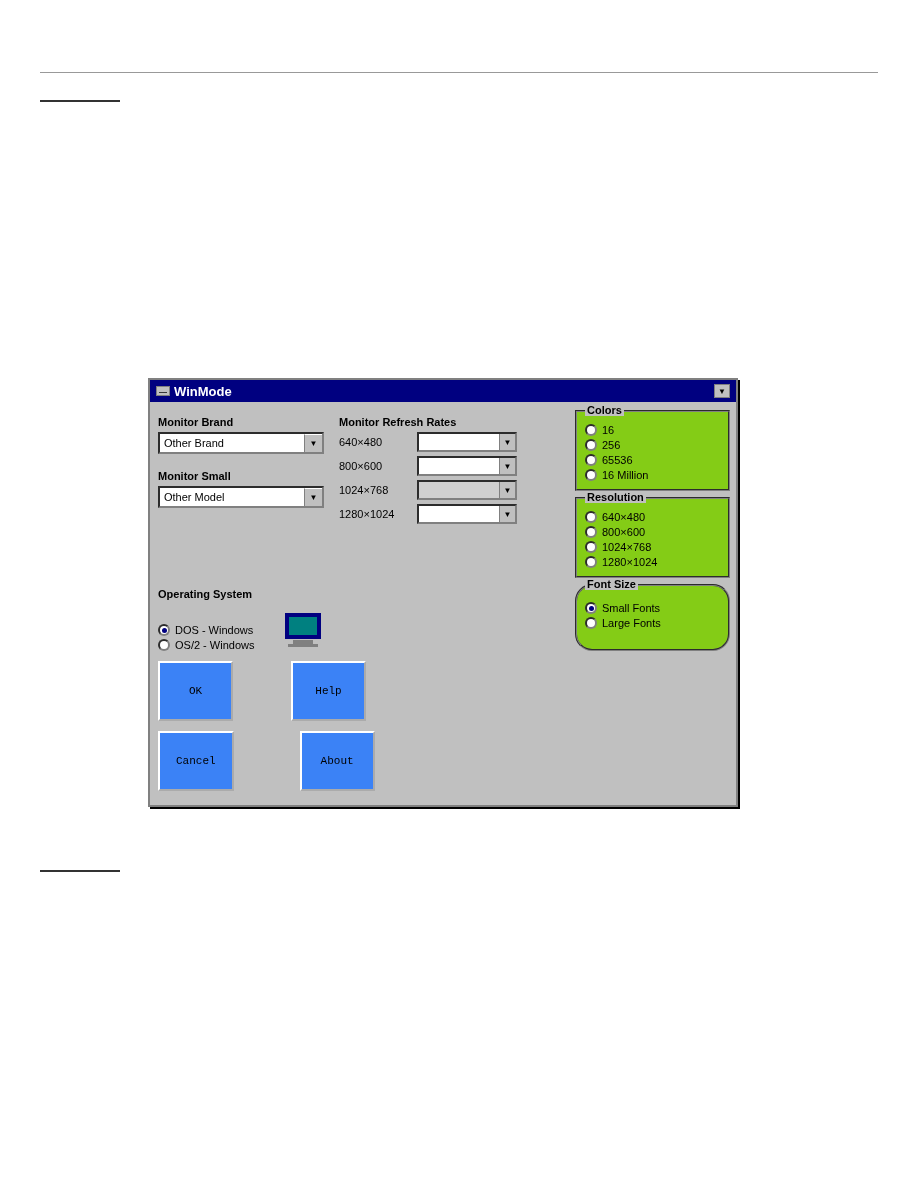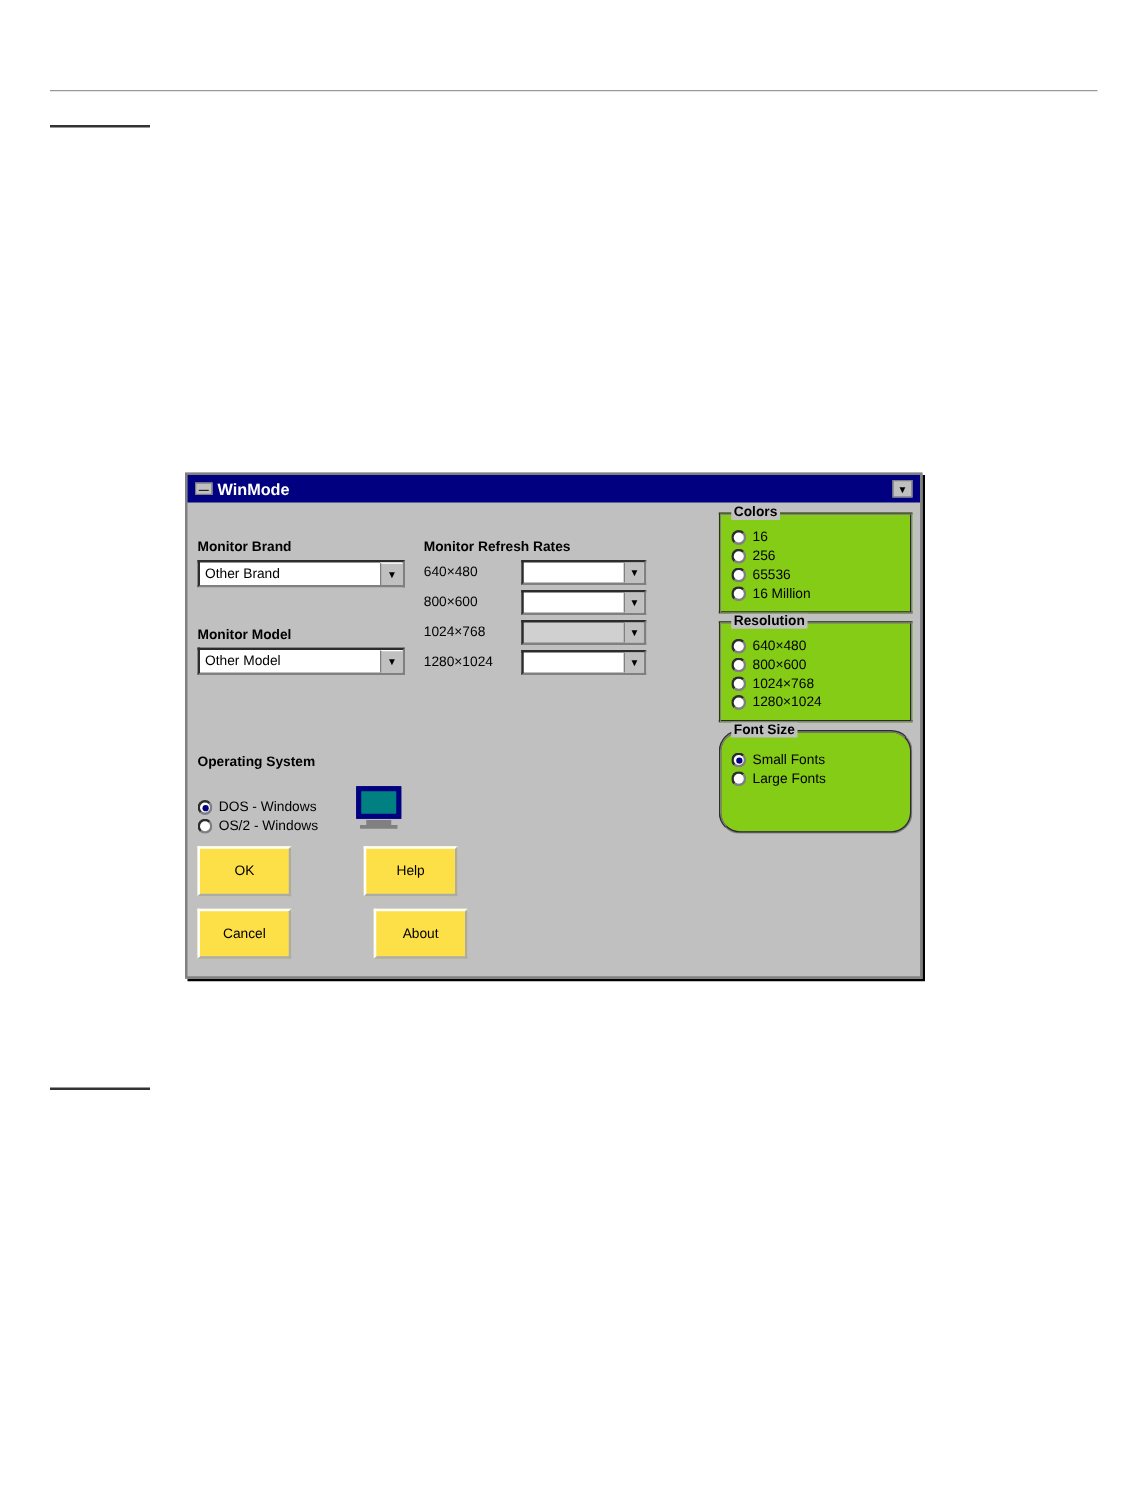--- a/index.html
+++ b/index.html
@@ -150,21 +150,20 @@
       justify-content: flex-start;
     }
 
     
     .field-label {
       font-size: 11px;
       font-weight: bold;
       color: #000;
       margin-bottom: 4px;
       display: block;
-      margin-top: 16px;
     }
 
     
     .win-select {
       display: flex;
       align-items: center;
       width: 166px;
       height: 22px;
       background: #ffffff;
       border: 2px inset #808080;
@@ -297,29 +296,29 @@
       line-height: 1;
     }
 
     
     .os-section {
       margin-top: 20px;
     }
 
     
     .win-btn {
-      background: #fde047;
+      background: #3b82f6;
       border: 2px outset #ffffff;
       font-size: 11px;
       font-weight: normal;
       color: #000;
-      padding: 12px 16px;
+      padding: 22px 16px;
       cursor: pointer;
       min-width: 75px;
-      font-family: Liberation Sans, sans-serif;
+      font-family: Liberation Mono, monospace;
     }
 
     
     .monitor-icon {
       width: 40px;
       height: 34px;
       display: flex;
       flex-direction: column;
       align-items: center;
     }
@@ -384,21 +383,21 @@
 
     <div class="section-monitor-brand monitor-section">
       <div>
         <span class="field-label">Monitor Brand</span>
         <div class="win-select">
           <span class="win-select-text">Other Brand</span>
           <div class="win-select-btn">▼</div>
         </div>
       </div>
       <div style="margin-top: 10px;">
-        <span class="field-label">Monitor Model</span>
+        <span class="field-label">Monitor Small</span>
         <div class="win-select">
           <span class="win-select-text">Other Model</span>
           <div class="win-select-btn">▼</div>
         </div>
       </div>
     </div>
 
     <div class="section-refresh">
       <span class="field-label">Monitor Refresh Rates</span>
       <div class="refresh-row">

